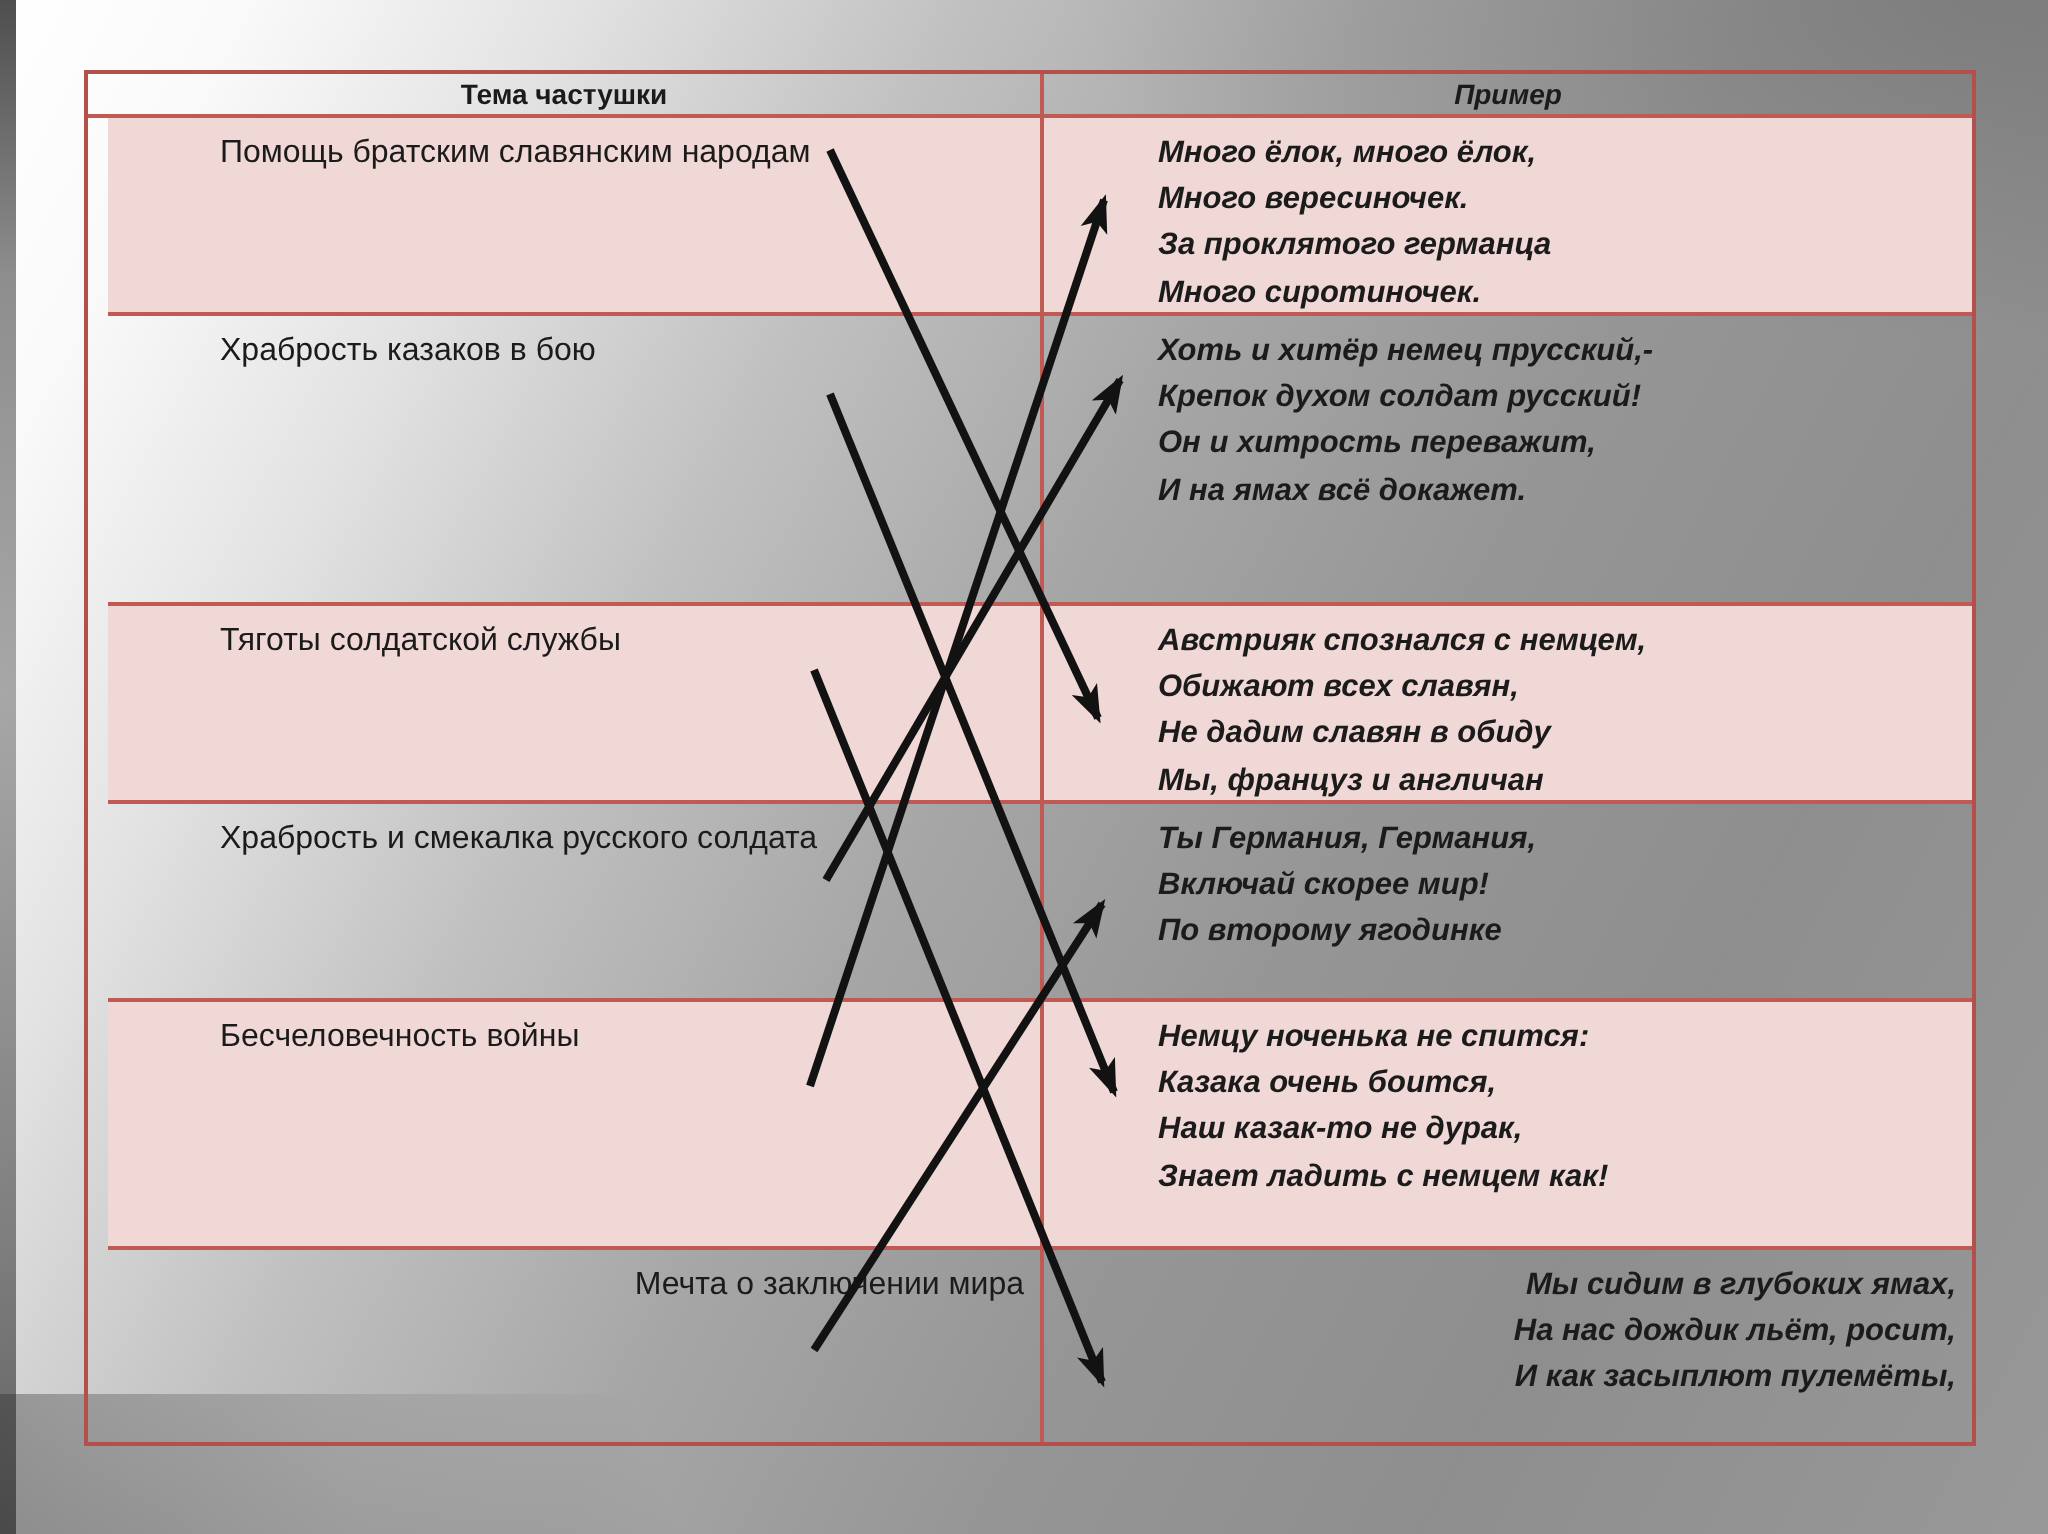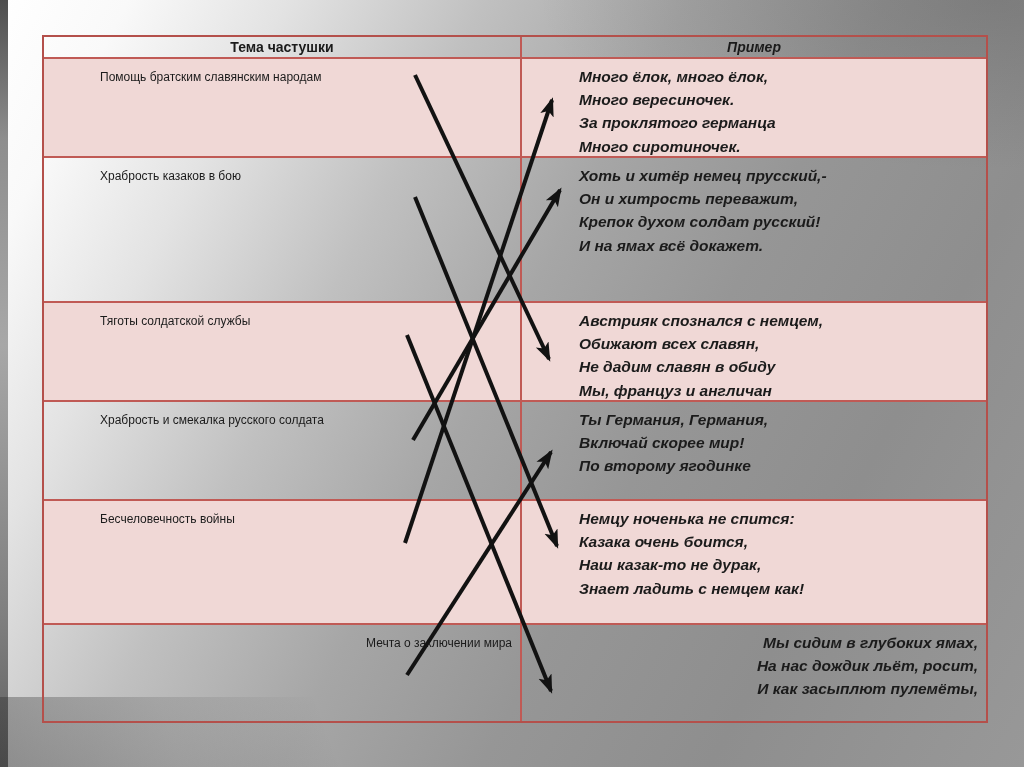--- a/index.html
+++ b/index.html
@@ -37,21 +37,21 @@
     overflow:hidden;
   }
   .cell.col1{border-right:2px solid #c05a55;}
   .row:last-child .cell{border-bottom:none;text-align:right;}
   .cell.tint{background:#f0d8d6;}
   .head-cell{
     display:flex;align-items:center;justify-content:center;
     font-size:14px;font-weight:bold;
   }
   .head-cell.example-head{font-style:italic;}
-  .theme-cell{padding:8px 8px 0 56px;font-size:12px;line-height:20px;}
+  .theme-cell{padding:8px 8px 0 56px;font-size:16px;line-height:20px;margin-left:10px;}
   .example-cell{padding:6px 8px 0 57px;font-size:15.5px;font-weight:bold;font-style:italic;}
   .example-line{line-height:23.2px;white-space:nowrap;}
   .arrows{position:absolute;left:0;top:0;width:1024px;height:767px;pointer-events:none;}
 </style>
 </head>
 <body>
 
 <div class="slide">
   <div class="edge-left"></div>
   <div class="corner-dark"></div>
@@ -69,22 +69,22 @@
         <div class="example-line">Много вересиночек.</div>
         <div class="example-line">За проклятого германца</div>
         <div class="example-line">Много сиротиночек.</div>
       </div>
     </div>
 
     <div class="row">
       <div class="cell col1 theme-cell">Храбрость казаков в бою</div>
       <div class="cell example-cell">
         <div class="example-line">Хоть и хитёр немец прусский,-</div>
+        <div class="example-line">Крепок духом солдат русский!</div>
         <div class="example-line">Он и хитрость переважит,</div>
-        <div class="example-line">Крепок духом солдат русский!</div>
         <div class="example-line">И на ямах всё докажет.</div>
       </div>
     </div>
 
     <div class="row">
       <div class="cell col1 tint theme-cell">Тяготы солдатской службы</div>
       <div class="cell tint example-cell">
         <div class="example-line">Австрияк спознался с немцем,</div>
         <div class="example-line">Обижают всех славян,</div>
         <div class="example-line">Не дадим славян в обиду</div>

